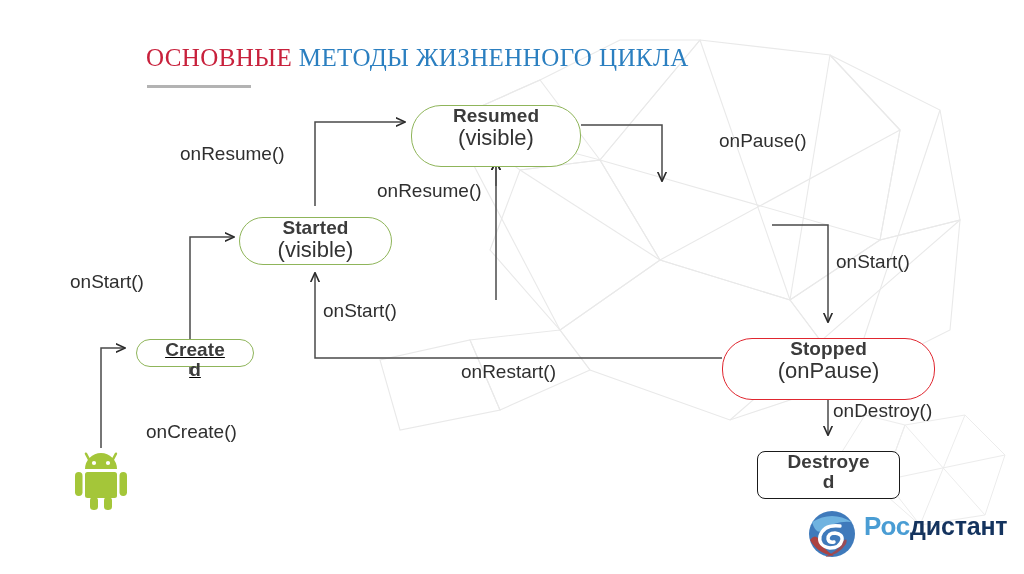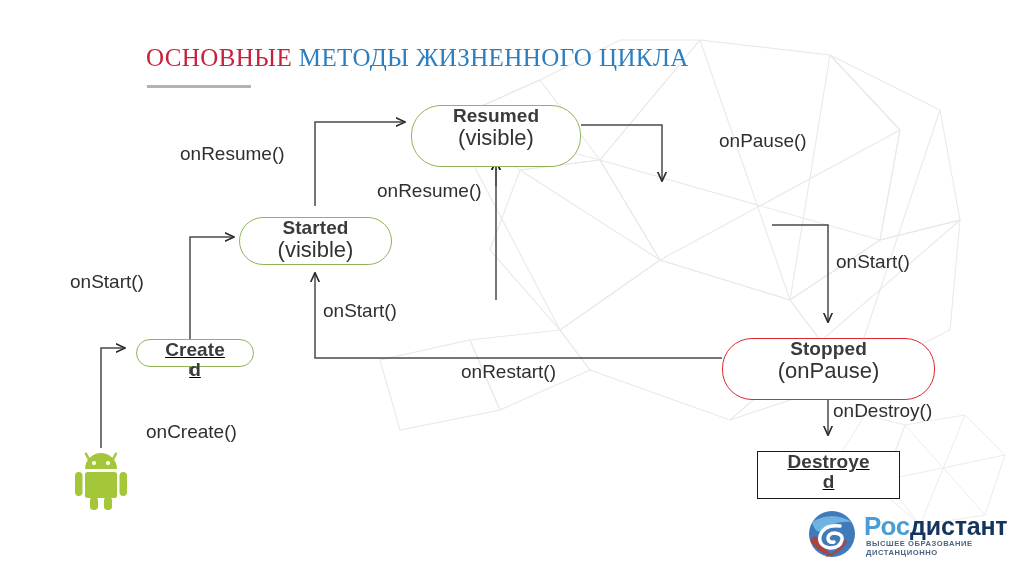--- a/index.html
+++ b/index.html
@@ -47,21 +47,21 @@
   }
   .node .t{
     font-size:19px;font-weight:bold;color:#3b3b3b;
     letter-spacing:.1px;
   }
   .node .s{
     font-size:22px;color:#333333;font-weight:normal;
   }
   .node.orange{border-color:#ef7f23;}
   .node.red{border-color:#e0262f;}
-  .node.black{border-color:#1a1a1a;border-width:1.8px;border-radius:0;text-decoration:underline;}
+  .node.black{border-color:#1a1a1a;border-width:1.8px;border-radius:8px;}
 
   #node-resumed {left:411px; top:94px;  width:170px; height:62px;}
   #node-paused  {left:566px; top:186px; width:206px; height:78px;}
   #node-started {left:239px; top:206px; width:153px; height:48px;}
   #node-created {left:136px; top:328px; width:118px; height:28px;text-decoration:underline;}
   #node-stopped {left:722px; top:327px; width:213px; height:62px;}
   #node-destroyed{left:757px;top:440px; width:143px; height:48px;}
 
   
   #node-created .t, #node-destroyed .t{line-height:1.05;}
@@ -225,15 +225,14 @@
       <path d="M30 3 A23 23 0 0 1 30 49 A23 23 0 0 1 30 3 Z" fill="#2f6fb5" opacity="0.92"></path>
       <path d="M10 14 Q30 2 50 14 Q34 12 22 22 Q14 28 10 14 Z" fill="#6fb3e0"></path>
       <path d="M8 32 Q16 46 32 48 Q20 40 16 30 Q12 26 8 32 Z" fill="#c0392b" opacity="0.85"></path>
       <path d="M44 36 Q36 48 22 49 Q36 44 42 32 Q46 30 44 36 Z" fill="#c0392b" opacity="0.7"></path>
       <path d="M38 18 Q22 16 18 28 Q16 38 28 40 Q38 40 40 32 Q41 26 33 25 Q26 25 26 31 Q27 35 32 34" fill="none" stroke="#ffffff" stroke-width="3.4" stroke-linecap="round"></path>
     </g>
   </svg>
   <div id="logo-text">
     <span class="w1">Рос</span><span class="w2">дистант</span>
   </div>
-  <div id="logo-tag">ВЫСШЕЕ ОБРАЗОВАНИЕ ДИСТАНЦИОННО</div>
 
 </div>
 
 </body></html>

